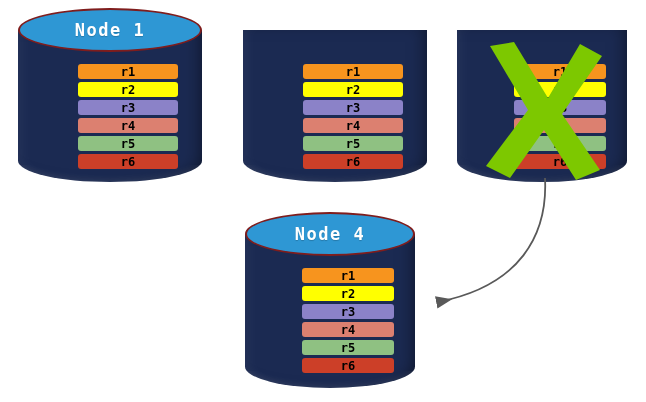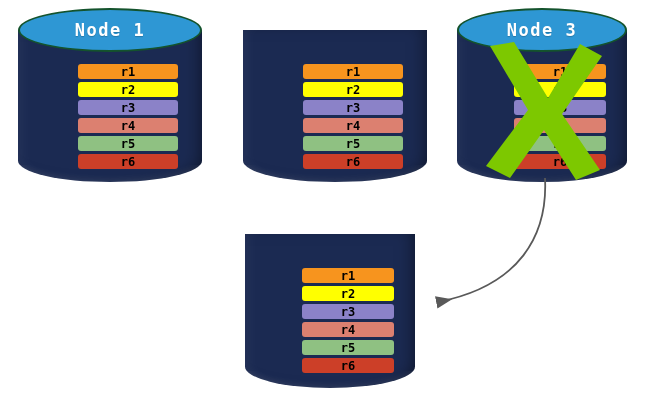--- a/index.html
+++ b/index.html
@@ -39,21 +39,21 @@
     box-shadow: inset 0 -6px 10px -6px rgba(255,255,255,.18);
     pointer-events:none;
   }
   .node .top {
     position: absolute;
     left: 0;
     top: 0;
     width: 100%;
     height: 44px;
     background: #2e97d4;
-    border: 2px solid #14532d;
+    border: 2px solid #7f1d1d;
     box-sizing: border-box;
     border-radius: 50%;
     display: flex;
     align-items: center;
     justify-content: center;
     z-index: 3;
   }
   .node .title {
     color: #ffffff;
     font-weight: bold;
@@ -181,23 +181,20 @@
       <div class="row" style="background:#dc8070;">
           <span>r4</span>
         </div>
       <div class="row" style="background:#8fc182;">
           <span>r5</span>
         </div>
       <div class="row" style="background:#cc3f28;">
           <span>r6</span>
         </div>
     </div>
-    <div class="top">
-      <span class="title">Node 3</span>
-    </div>
 
     <svg class="x-mark" style="left:27px; top:32px;" width="120" height="142" viewBox="0 0 120 142">
       <polygon points="6,6 30,2 64,58 96,4 118,16 78,74 116,130 92,140 60,90 26,138 2,126 44,70" fill="#7dc800"></polygon>
     </svg>
   </div>
 
   <div class="node" id="node-4" style="left:245px; top:212px; width:170px; height:176px;">
     <div class="body"></div>
     <div class="rows">
       <div class="row" style="background:#f7941e;">
@@ -211,20 +208,23 @@
         </div>
       <div class="row" style="background:#dc8070;">
           <span>r4</span>
         </div>
       <div class="row" style="background:#8fc182;">
           <span>r5</span>
         </div>
       <div class="row" style="background:#cc3f28;">
           <span>r6</span>
         </div>
+    </div>
+    <div class="top">
+      <span class="title">Node 4</span>
     </div>
   </div>
 
   <svg id="arrow-layer">
     <defs>
       <marker id="arrowhead" markerWidth="9" markerHeight="7" refX="8" refY="3.5" orient="auto" markerUnits="strokeWidth">
         <polygon points="9,0 0,3.5 9,7" fill="#595959"></polygon>
       </marker>
     </defs>
     <path d="M 545,178 C 548,235 520,286 438,302" fill="none" stroke="#595959" stroke-width="1.8" marker-end="url(#arrowhead)"></path>

